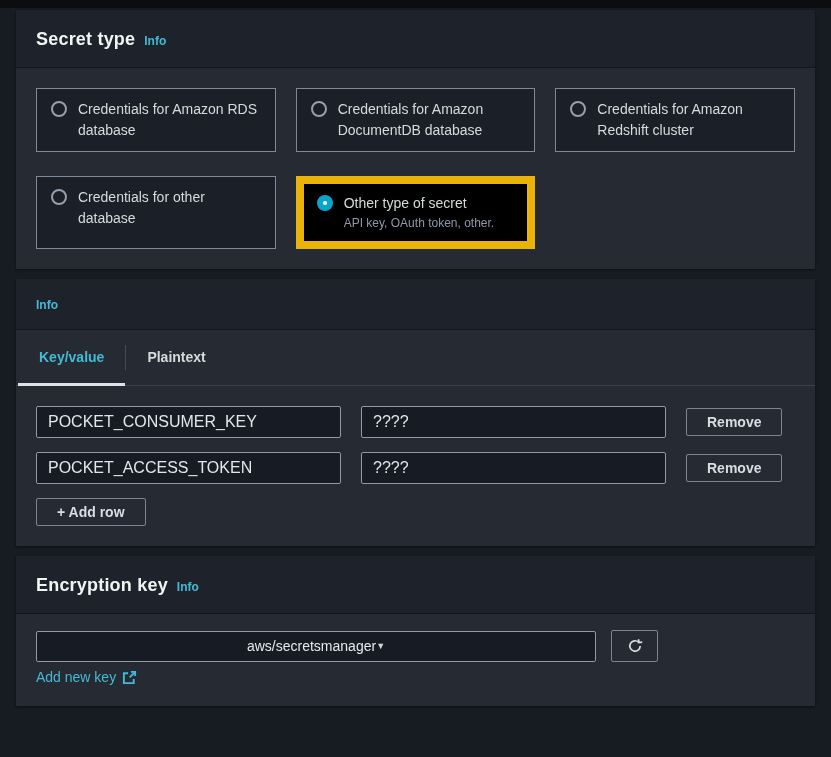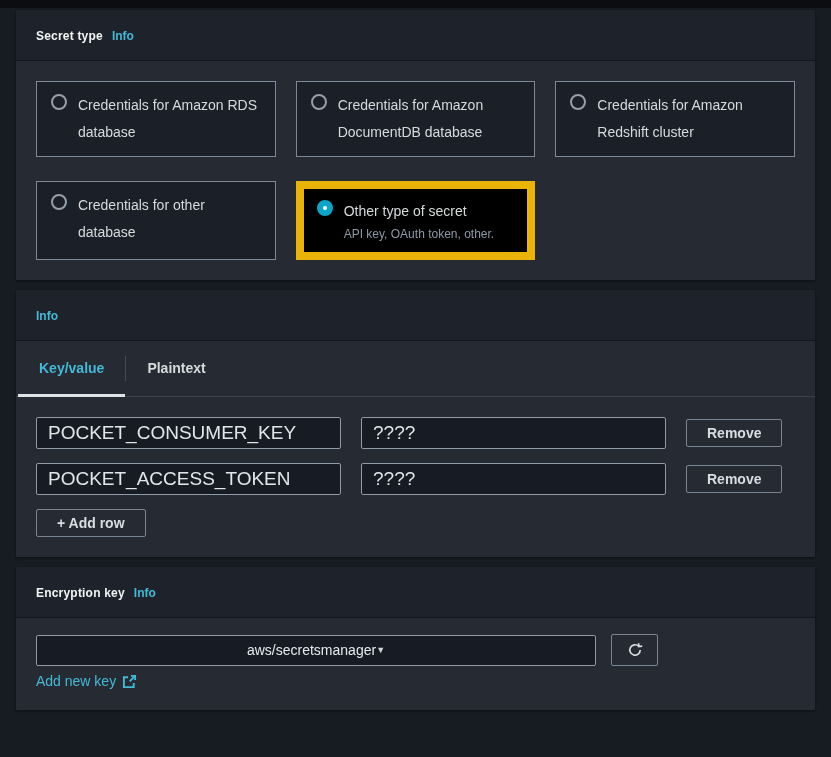--- a/index.html
+++ b/index.html
@@ -16,21 +16,21 @@
     background:#262b33;
     margin-bottom:10px;
     box-shadow:0 1px 2px rgba(0,0,0,0.45);
   }
   .container-header {
     background:#1e232b;
     padding:19px 20px 17px 20px;
     border-bottom:1px solid #13171d;
   }
   .header-line { display:flex; align-items:baseline; gap:9px; }
-  .section-title { margin:0; font-size:12px; font-weight:700; color:#f2f3f3; letter-spacing:.2px; }
+  .section-title { margin:0; font-size:18px; font-weight:700; color:#f2f3f3; letter-spacing:.2px; }
   .info-link { font-size:12px; font-weight:700; color:#44b9d6; text-decoration:none; cursor:pointer; }
   .header-desc { font-size:13px; color:#d5dbdb; margin-top:7px; line-height:16px; }
 
   .container-content { padding:20px; }
 
   
   .card-grid { display:grid; grid-template-columns:repeat(3,1fr); gap:24px 20px; }
   .radio-card {
     box-sizing:border-box;
     min-height:57px;
@@ -49,38 +49,38 @@
     box-sizing:border-box; flex:none;
     width:16px; height:16px; margin-top:2px;
     border:2px solid #95a0ab; border-radius:50%;
     background:transparent; position:relative;
   }
   .selected .radio { border-color:#0aa6c9; background:#0aa6c9; }
   .selected .radio::after {
     content:""; position:absolute; inset:4px;
     border-radius:50%; background:#ffffff;
   }
-  .radio-label { font-size:14px; color:#d5dbdb; line-height:27px; }
+  .radio-label { font-size:14px; color:#d5dbdb; line-height:21px; }
   .radio-desc { font-size:12px; color:#8d99a8; line-height:17px; margin-top:1px; }
 
   
   .tabs { display:flex; align-items:stretch; border-bottom:1px solid #3a414c; padding:0 2px; }
   .tab { position:relative; padding:19px 21px 20px 21px; font-size:14px; font-weight:700; color:#d5dbdb; cursor:pointer; }
   .tab.active { color:#44b9d6; }
   .tab.active::after {
     content:""; position:absolute; left:0; right:0; bottom:-1px; height:3px; background:#dfe3e8;
   }
   .tab-divider { width:1px; background:#454c57; margin:15px 0; }
 
   
   .kv-grid { display:grid; grid-template-columns:305px 305px auto; gap:14px 20px; align-items:center; }
   .text-field {
     box-sizing:border-box; width:100%; height:32px;
     background:#161b24; border:1px solid #9099a6; border-radius:2px;
-    color:#e3e6e9; font-size:19px; padding:0 11px;
+    color:#e3e6e9; font-size:16px; padding:0 11px;
     font-family:"Liberation Sans", sans-serif; outline:none;
   }
   .btn {
     box-sizing:border-box; display:inline-flex; align-items:center; justify-content:center;
     height:28px; padding:0 20px;
     background:transparent; border:1px solid #7a8594; border-radius:2px;
     color:#d8dde3; font-size:14px; font-weight:700;
     font-family:"Liberation Sans", sans-serif; cursor:pointer;
   }
   .add-row-wrap { margin-top:14px; }

